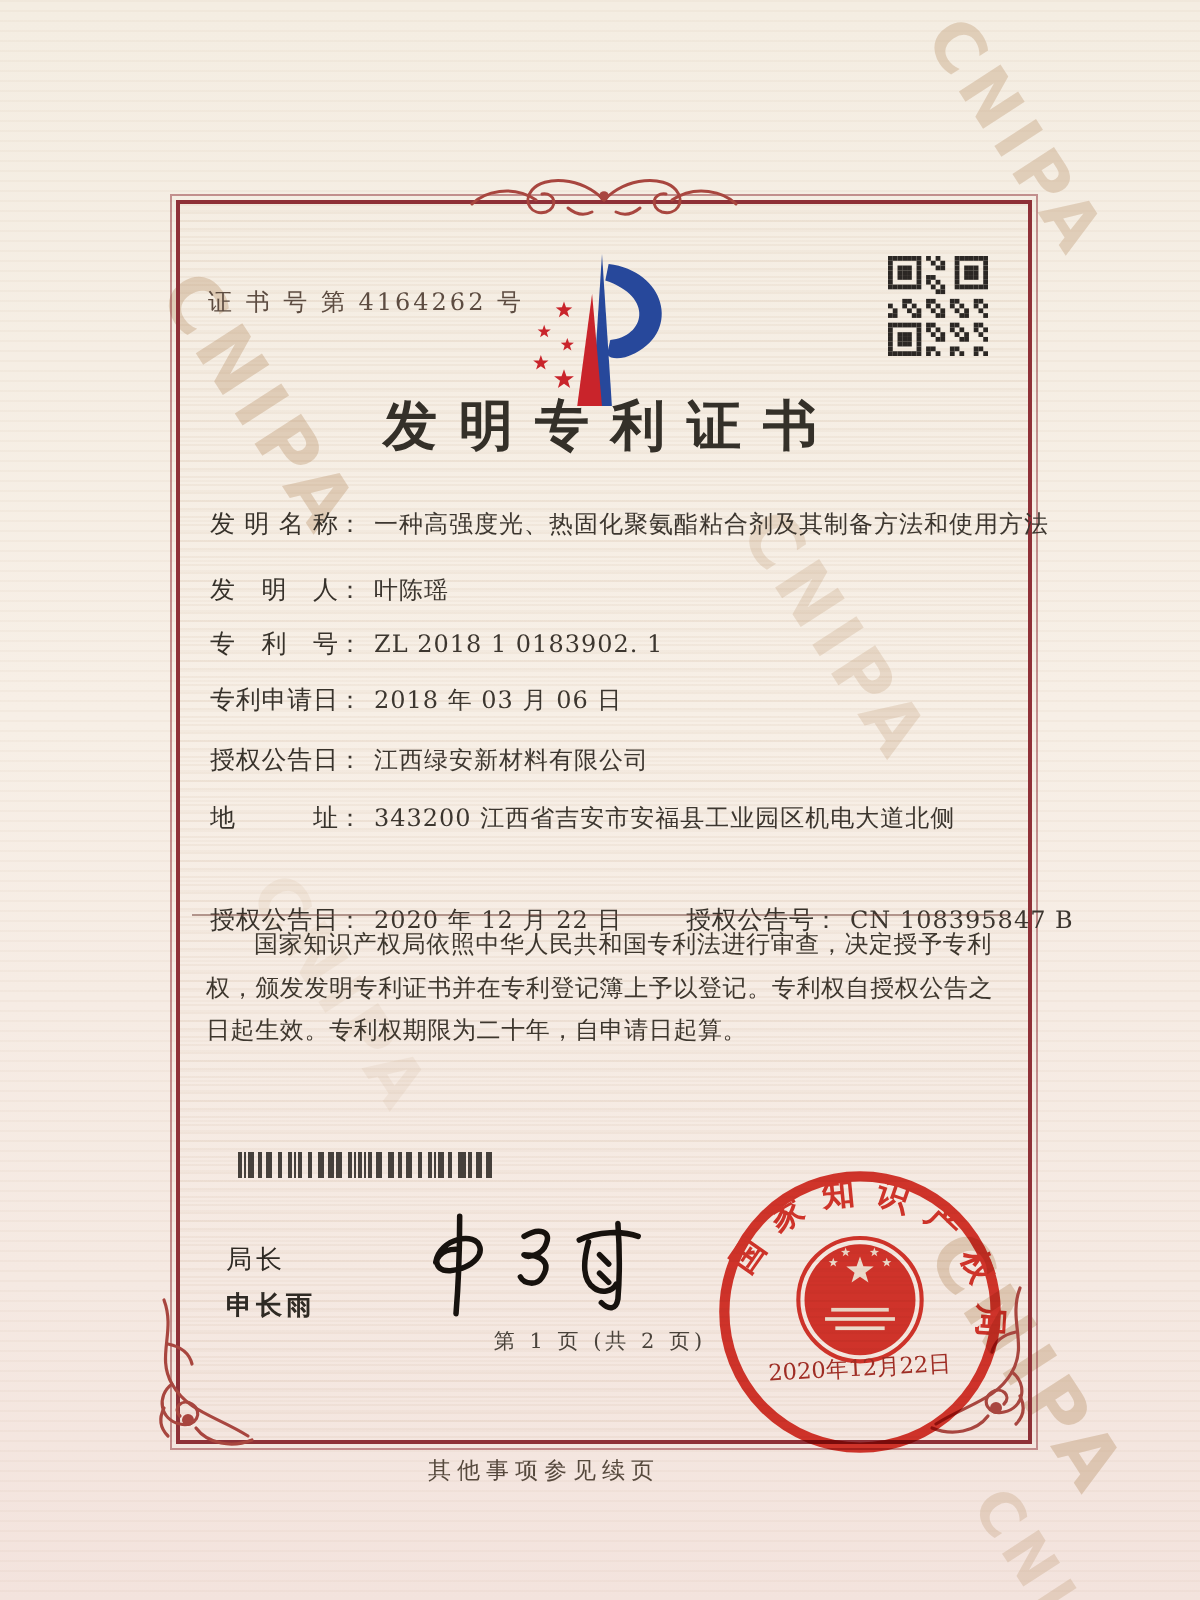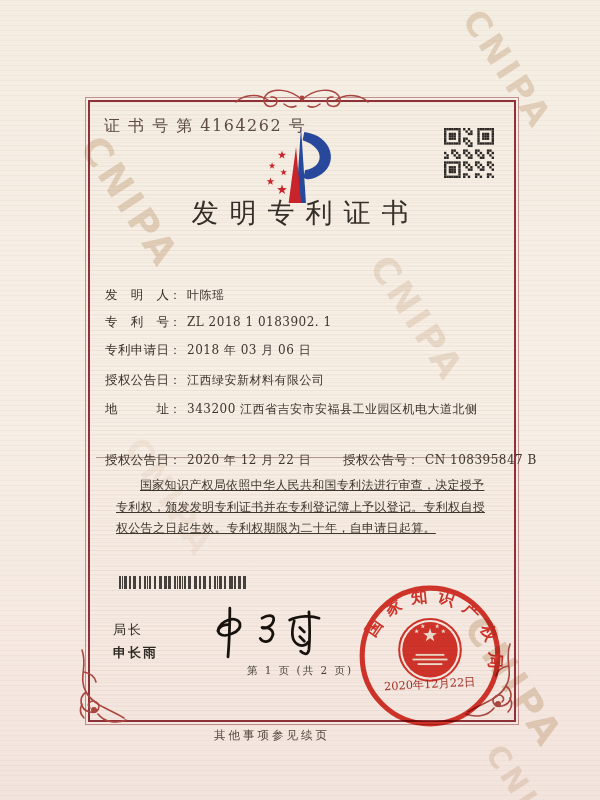--- a/index.html
+++ b/index.html
@@ -11,39 +11,39 @@
   .page::before{content:"";position:absolute;inset:0;
     background:repeating-linear-gradient(180deg,rgba(170,130,90,.05) 0 1px,transparent 1px 5px);
     pointer-events:none;}
   .wm{position:absolute;z-index:1;font-family:"DejaVu Sans","Liberation Sans",sans-serif;
     font-weight:700;transform:rotate(57deg);transform-origin:left top;letter-spacing:4px;
     color:#c3a07c;pointer-events:none;}
   .frame{position:absolute;left:88px;top:100px;width:424px;height:618px;z-index:2;
     border:2px solid #8f3138;outline:1px solid rgba(143,49,56,.5);outline-offset:2px;
     background:repeating-linear-gradient(180deg,rgba(166,124,82,.07) 0 1px,transparent 1px 4px);}
   .ornament{position:absolute;z-index:3;pointer-events:none;}
-  .cert-number{position:absolute;z-index:4;left:104px;top:116px;font-size:16px;
+  .cert-number{position:absolute;z-index:4;left:104px;top:143px;font-size:12px;
     letter-spacing:1.5px;color:#5d4c41;}
   .logo{position:absolute;z-index:4;left:258px;top:127px;width:86px;height:76px;}
   .qr{position:absolute;z-index:4;left:444px;top:128px;width:50px;height:50px;}
   .title{position:absolute;z-index:4;left:88px;top:195px;width:424px;margin:0;
-    text-align:center;font-size:27px;font-weight:400;letter-spacing:11px;text-indent:11px;
+    text-align:center;font-size:27px;font-weight:700;letter-spacing:11px;text-indent:11px;
     color:#343029;}
   .field-row{position:absolute;z-index:4;left:105px;width:400px;font-size:12px;color:#3c362f;}
   .fgroup{display:inline-block;white-space:nowrap;}
   .fgroup.second{position:absolute;left:198px;top:0;margin-left:40px;}
   .flabel{display:inline-block;width:64px;font-size:12.5px;text-align:justify;
     text-align-last:justify;vertical-align:bottom;color:#37322b;}
   .colon{display:inline-block;margin-right:6px;}
   .fvalue{letter-spacing:.5px;}
   .sep{position:absolute;z-index:4;left:96px;top:457px;width:408px;height:1px;
     background:rgba(110,62,52,.5);}
   .bodytext{position:absolute;z-index:4;left:103px;top:462px;width:397px;font-size:12px;
     line-height:21.5px;color:#3e372e;}
-  .bodytext p{margin:13px;text-indent:2em;letter-spacing:.3px;text-decoration:underline;}
+  .bodytext p{margin:0;text-indent:2em;letter-spacing:.3px;}
   .barcode{position:absolute;z-index:4;left:119px;top:576px;width:130px;height:13px;
     background:
       repeating-linear-gradient(90deg,#2e2a26 0 2px,transparent 2px 5px),
       repeating-linear-gradient(90deg,#2e2a26 0 1px,transparent 1px 7px),
       repeating-linear-gradient(90deg,transparent 0 3px,#2e2a26 3px 4px,transparent 4px 11px);
     opacity:.88;}
   .sig-title{position:absolute;z-index:4;left:113px;top:621px;font-size:13px;color:#2f2a24;
     letter-spacing:2px;}
   .sig-name{position:absolute;z-index:4;left:113px;top:644px;font-size:13px;font-weight:600;
     color:#2f2a24;letter-spacing:2px;}
@@ -299,20 +299,23 @@
         <rect x="20" y="40" width="2" height="2"></rect>
         <rect x="26" y="40" width="2" height="2"></rect>
         <rect x="30" y="40" width="2" height="2"></rect>
         <rect x="36" y="40" width="2" height="2"></rect>
         <rect x="40" y="40" width="2" height="2"></rect>
       </svg>
   </div>
 
   <h1 class="title">发明专利证书</h1>
 
+  <div class="field-row" style="top:254px">
+    <span class="fgroup"><span class="flabel">发明名称</span><span class="colon">：</span><span class="fvalue">一种高强度光、热固化聚氨酯粘合剂及其制备方法和使用方法</span></span>
+  </div>
   <div class="field-row" style="top:287px">
     <span class="fgroup"><span class="flabel">发明人</span><span class="colon">：</span><span class="fvalue">叶陈瑶</span></span>
   </div>
   <div class="field-row" style="top:314px">
     <span class="fgroup"><span class="flabel">专利号</span><span class="colon">：</span><span class="fvalue">ZL 2018 1 0183902. 1</span></span>
   </div>
   <div class="field-row" style="top:342px">
     <span class="fgroup"><span class="flabel">专利申请日</span><span class="colon">：</span><span class="fvalue">2018 年 03 月 06 日</span></span>
   </div>
   <div class="field-row" style="top:372px">

